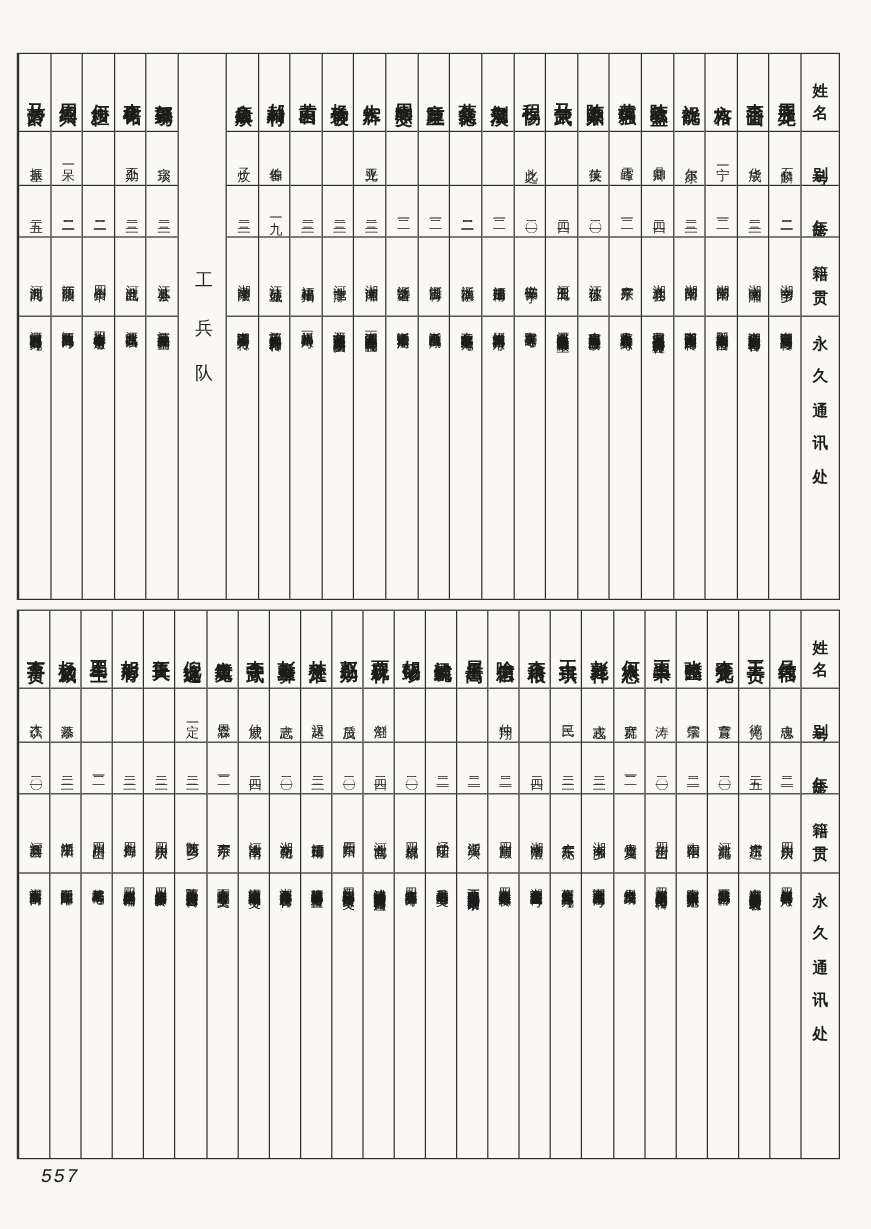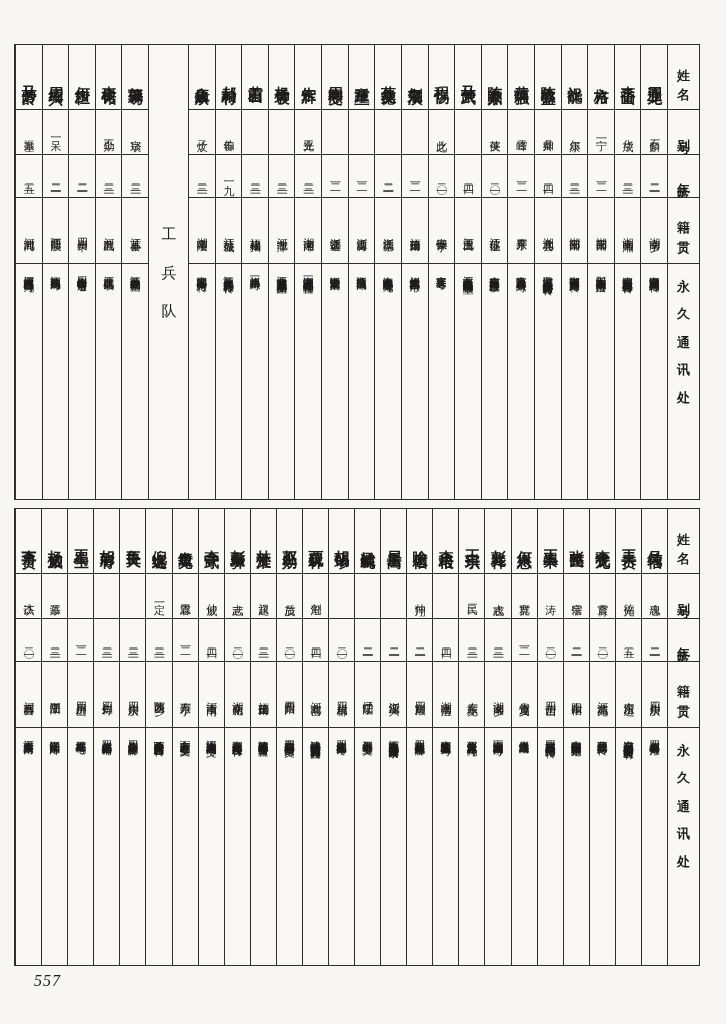--- a/index.html
+++ b/index.html
@@ -47,21 +47,21 @@
   .t-small{font-size:11px;letter-spacing:1px;}
   .t-addr{font-size:10.5px;letter-spacing:0.5px;line-height:1.05;}
   .t-div{font-size:15px;letter-spacing:38px;}
   .h-name{font-size:13px;font-weight:700;letter-spacing:18px;}
   .h-alias{font-size:13px;font-weight:700;letter-spacing:3px;}
   .h-age{font-size:13px;font-weight:700;letter-spacing:3px;}
   .h-native{font-size:13px;font-weight:700;letter-spacing:20px;}
   .h-addr{font-size:13px;font-weight:700;letter-spacing:28px;}
   .page-number{
     position:absolute;left:34px;top:972px;
-    font-size:16px;font-style:italic;letter-spacing:1px;
+    font-size:16px;font-style:italic;letter-spacing:1px;font-family:Liberation Mono, monospace;
   }
 </style>
 </head>
 <body>
 
 <div class="page">
 
   <section class="tbl" id="top-table">
     <div class="col hdr-col">
       <div class="cell c-name">

